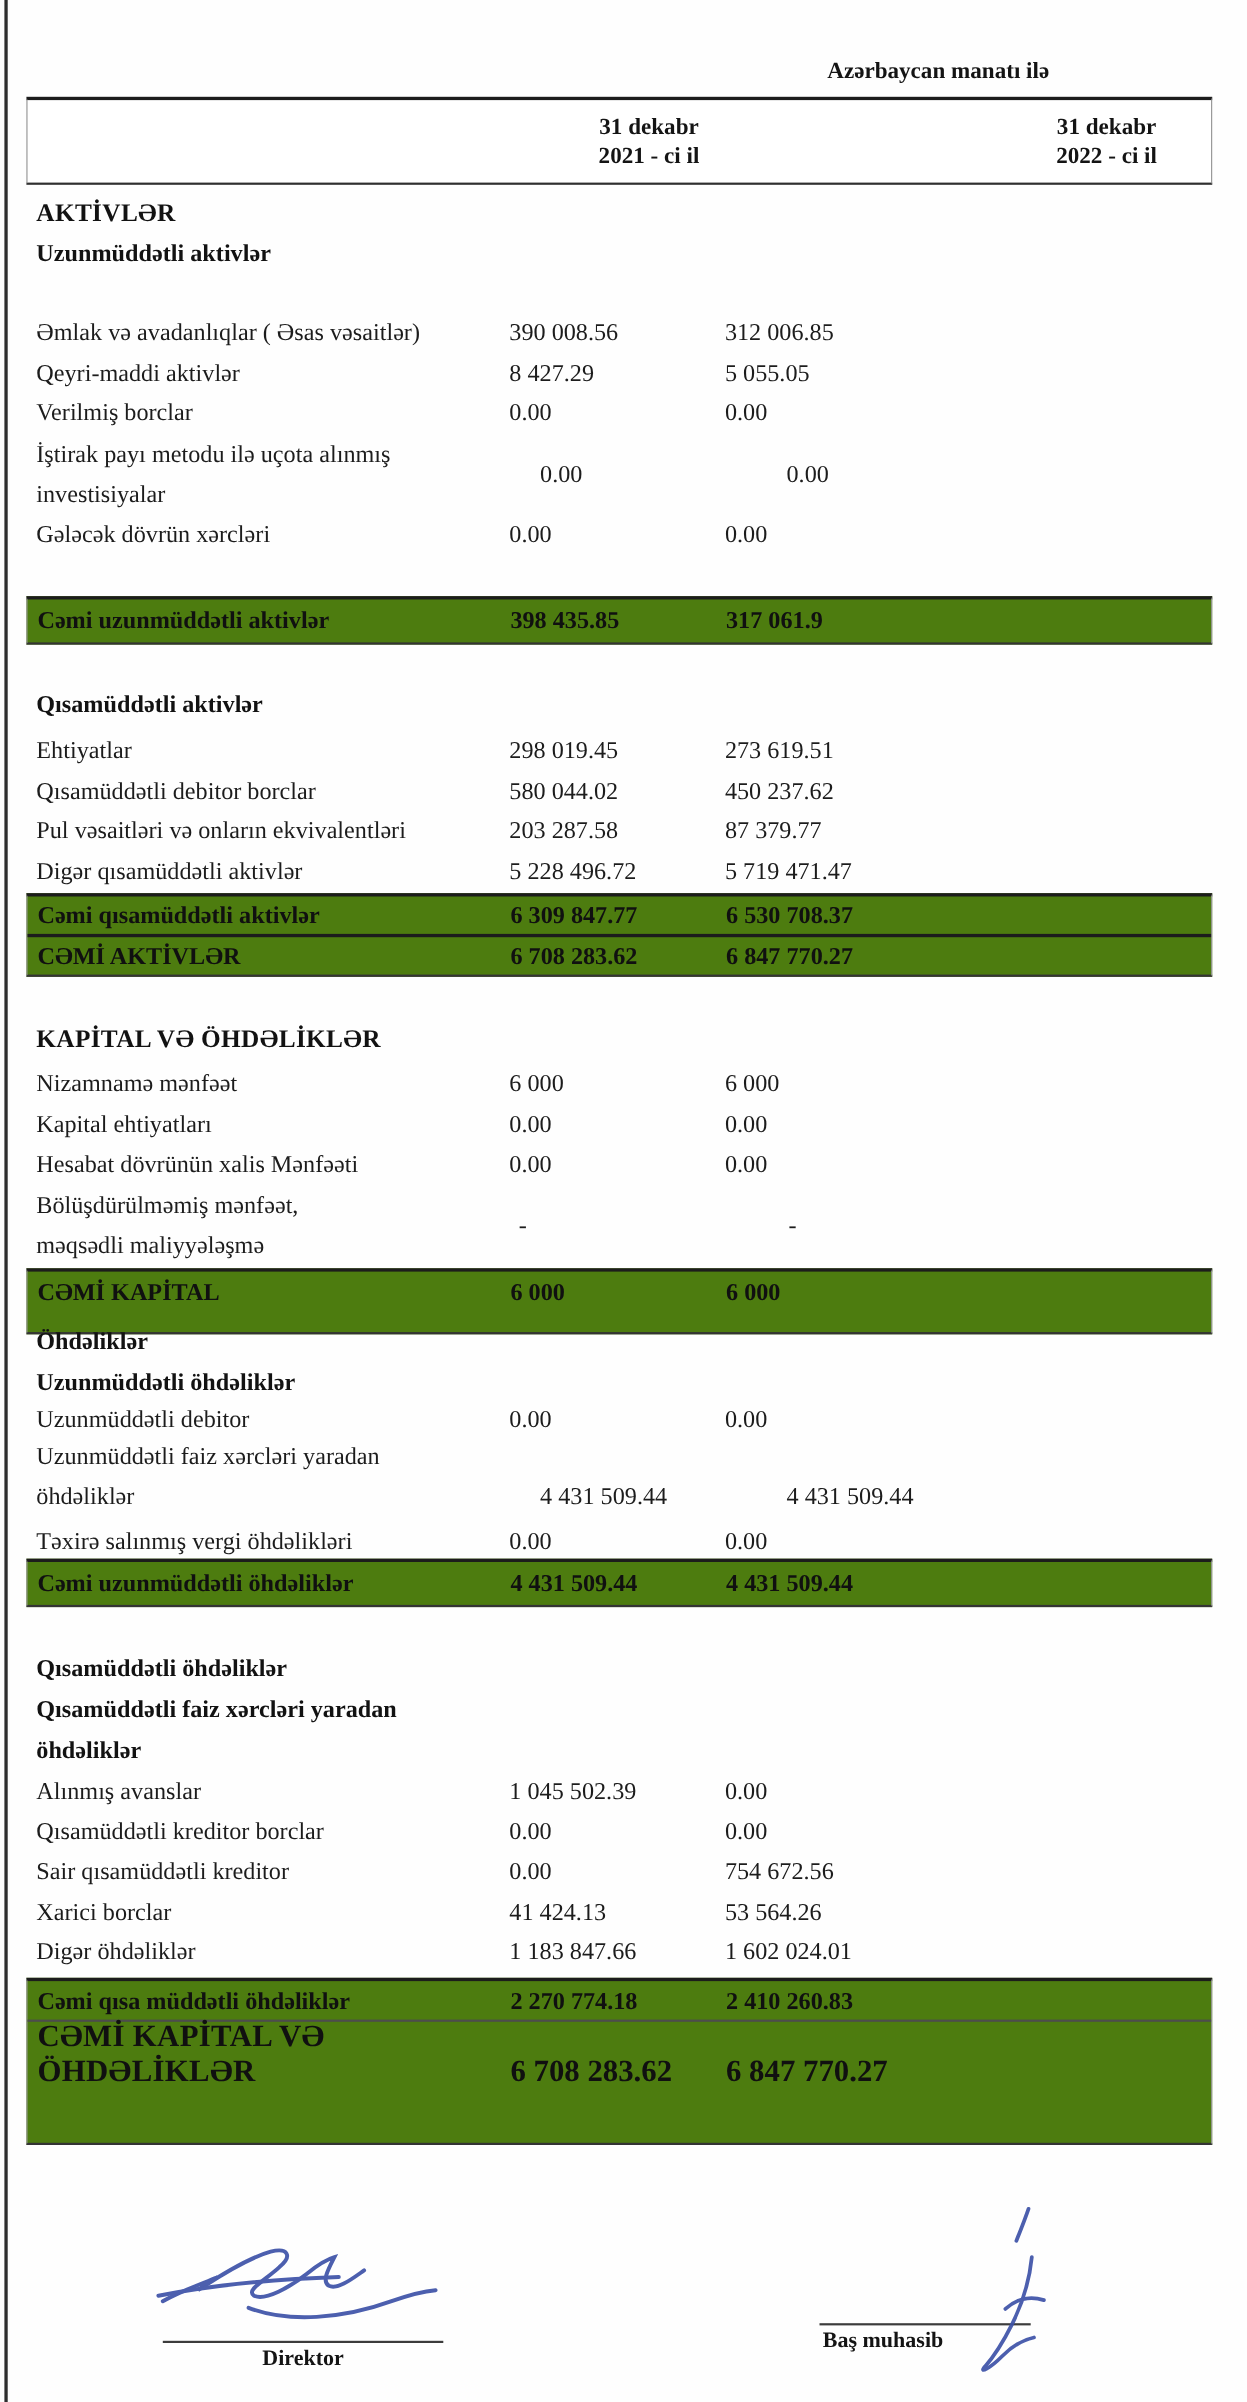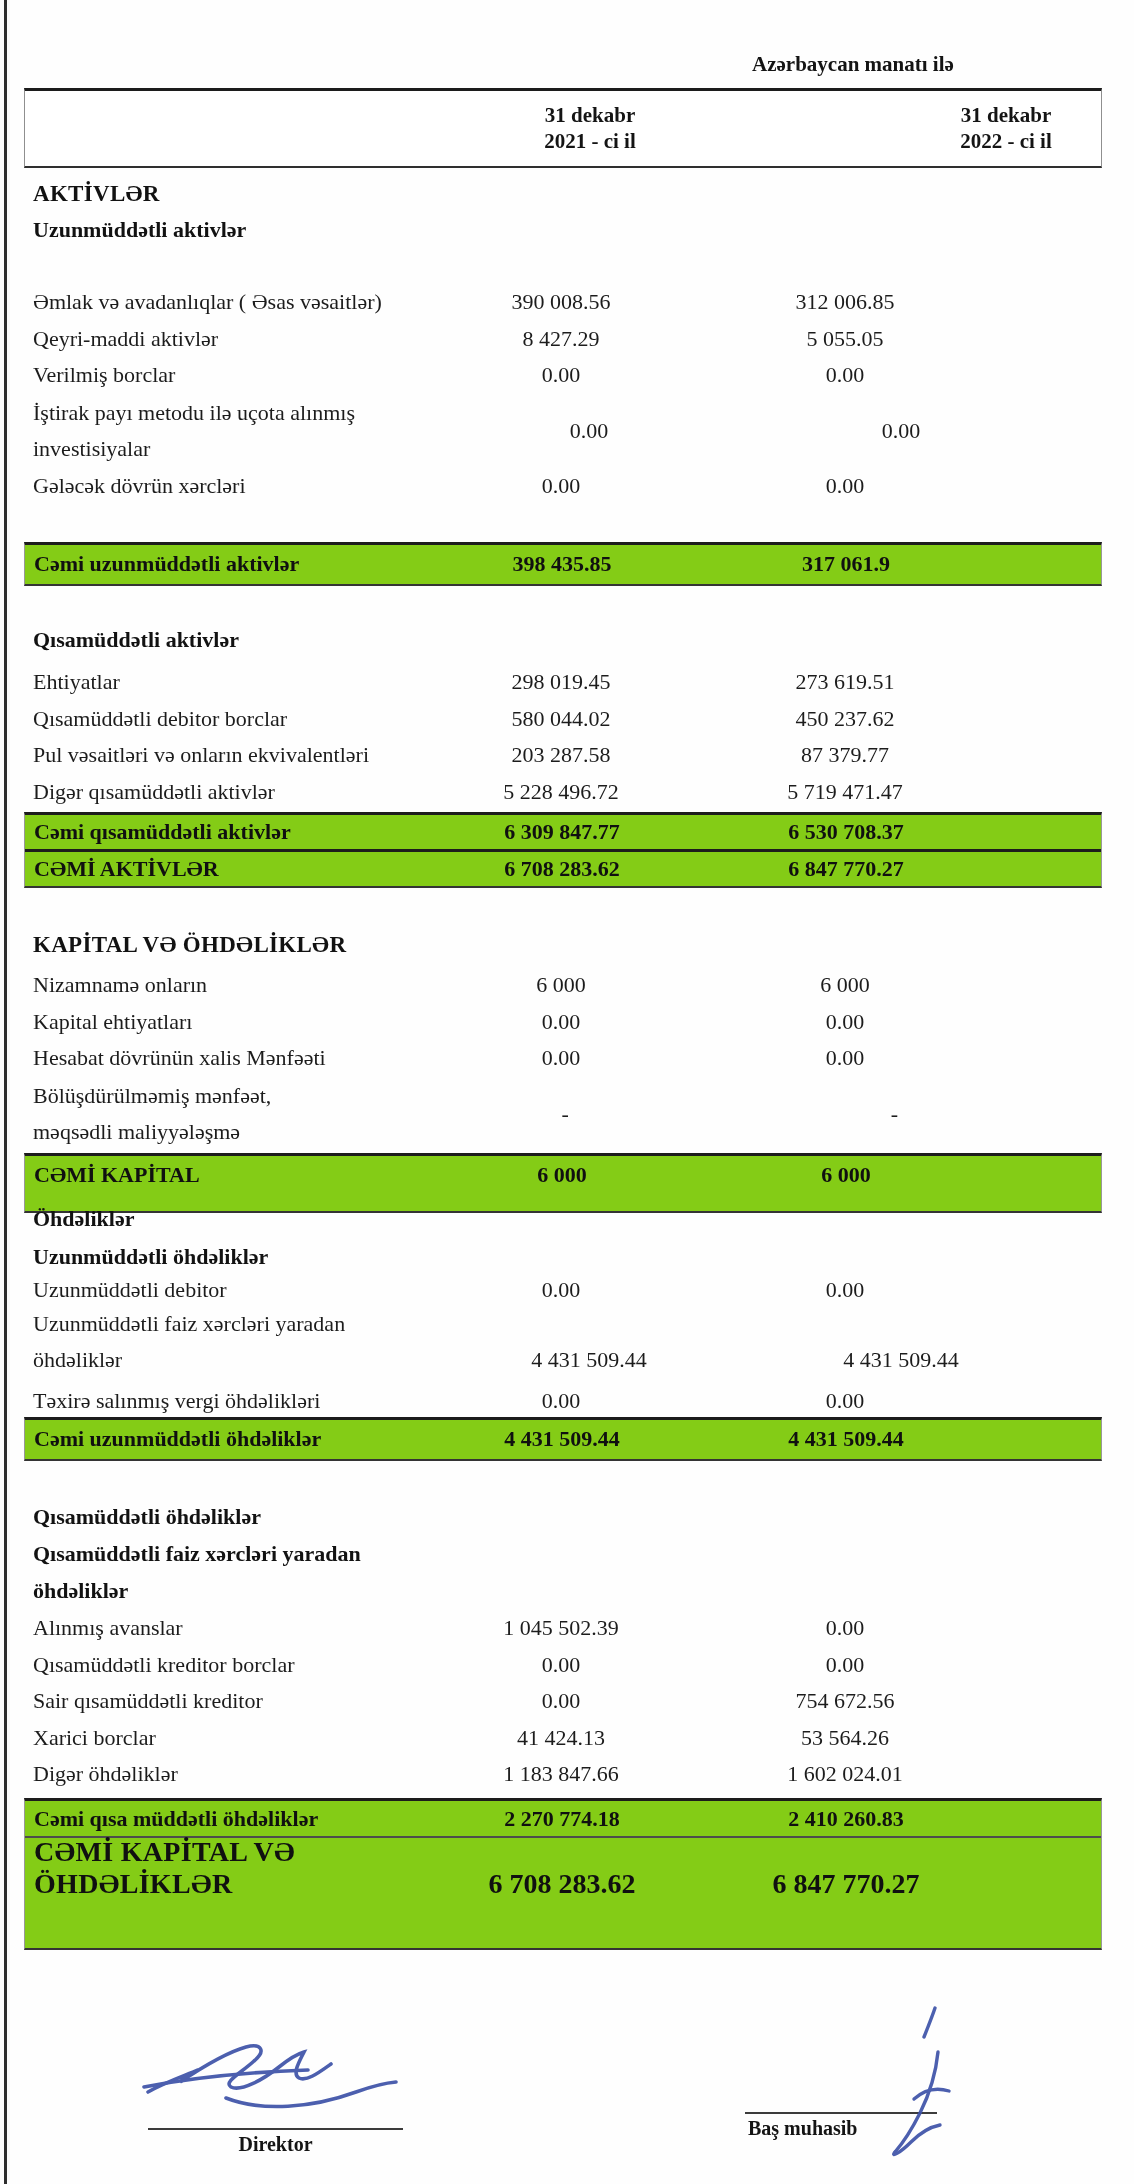--- a/index.html
+++ b/index.html
@@ -17,26 +17,26 @@
   .colhead.c1{left:425px;width:280px;}
   .colhead.c2{left:841px;width:280px;}
   .hblock{position:absolute;left:24px;width:1078px;}
   .hblock .h1{font-size:23px;font-weight:700;line-height:36px;padding-left:9px;letter-spacing:.3px;color:#121212;}
   .hblock .h2t{font-size:22px;font-weight:700;line-height:36px;padding-left:9px;white-space:pre-line;color:#121212;}
   .rows{position:absolute;left:24px;width:1078px;}
   .row{display:flex;align-items:center;min-height:36.5px;line-height:36px;}
   .row.h2{height:74px;gap:28px;}
   .row.vend{align-items:flex-end;padding-bottom:5px;box-sizing:border-box;}
   .lbl{width:430px;padding-left:9px;white-space:pre-line;color:#1c1c1c;}
-  .val{text-align:center;font-variant-numeric:tabular-nums;color:#1c1c1c;}
+  .val{text-align:left;font-variant-numeric:tabular-nums;color:#1c1c1c;}
   .v1{width:196px;}
   .v2{width:372px;}
   .val.dash{padding-right:30px;}
   .tbox{
-    position:absolute;left:24px;width:1078px;box-sizing:border-box;background:#84cc16;
+    position:absolute;left:24px;width:1078px;box-sizing:border-box;background:#4d7c0f;
     border:1px solid #989898;border-top:3px solid #1c1c1c;border-bottom:2px solid #343434;
   }
   .trow{display:flex;align-items:center;font-weight:700;}
   .trow .lbl,.trow .val{font-weight:700;color:#101010;}
   .trow.single{height:38px;}
   .div3{border-top:3px solid #1c1c1c;}
   .div2{border-top:2px solid #4d4d4d;}
   .grand{font-size:28px;align-items:flex-end;padding-bottom:9px;box-sizing:border-box;}
   .grand .lbl{letter-spacing:.3px;}
   .sig-line{position:absolute;height:2px;background:#3c3c3c;}
@@ -143,21 +143,21 @@
       <div class="val v2">6 847 770.27</div>
     </div>
   </div>
 
   <div class="hblock" style="top:927px">
     <div class="h1">KAPİTAL VƏ ÖHDƏLİKLƏR</div>
   </div>
 
   <div class="rows" style="top:967px">
       <div class="row">
-        <div class="lbl">Nizamnamə onların</div>
+        <div class="lbl">Nizamnamə mənfəət</div>
         <div class="val v1">6 000</div>
         <div class="val v2">6 000</div>
       </div>
       <div class="row">
         <div class="lbl">Kapital ehtiyatları</div>
         <div class="val v1">0.00</div>
         <div class="val v2">0.00</div>
       </div>
       <div class="row">
         <div class="lbl">Hesabat dövrünün xalis Mənfəəti</div>

